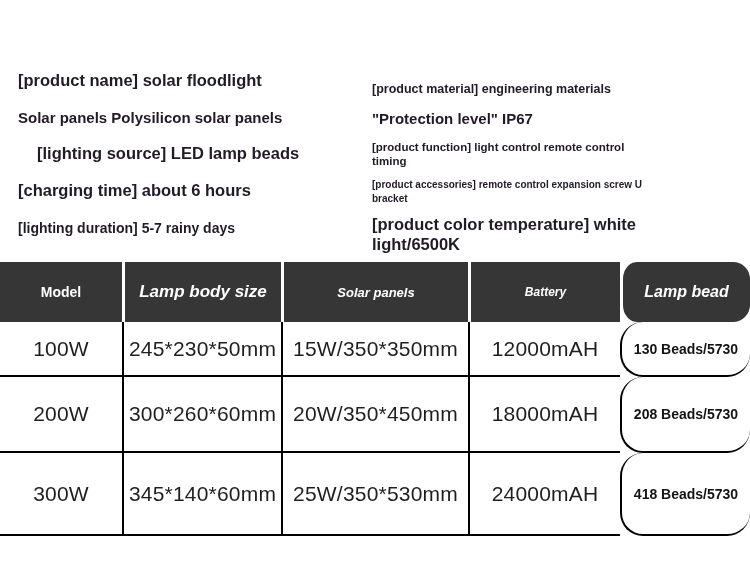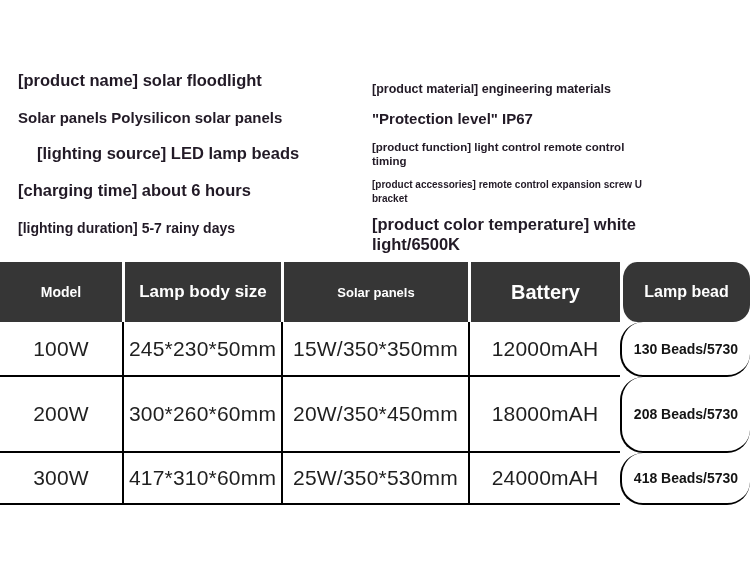--- a/index.html
+++ b/index.html
@@ -39,30 +39,30 @@
     grid-template-columns: 122px 159px 187px 152px 130px;
   }
   .thead { height: 60px; background: #ffffff; }
   .th {
     background: #363636;
     color: #ffffff;
     font-weight: 700;
     display: flex; align-items: center; justify-content: center;
     box-sizing: border-box;
   }
-  .th + .th { border-left: 3px solid #ffffff; }
+  .th + .th { border-left: 3px solid #ffffff; font-style: italic; }
   .th.h1 { font-size: 14px; }
   .th.h2 { font-size: 17px; }
   .th.h3 { font-size: 13px; }
-  .th.h4 { font-size: 20px; }
+  .th.h4 { font-size: 12px; }
   .th.h5 { font-size: 16px; border-radius: 17px; }
 
   .trow.r1 .td { height: 55px; }
   .trow.r2 .td { height: 76px; }
-  .trow.r3 .td { height: 52px; }
+  .trow.r3 .td { height: 83px; }
   .td {
     box-sizing: border-box;
     border-bottom: 2px solid #000000;
     display: flex; align-items: center; justify-content: center;
     font-size: 21px;
     font-weight: 400;
     color: #1f1f1f;
     white-space: nowrap;
     letter-spacing: 0.2px;
   }
@@ -129,20 +129,20 @@
     <div class="trow r2">
       <div class="td c1">200W</div>
       <div class="td c2">300*260*60mm</div>
       <div class="td c3">20W/350*450mm</div>
       <div class="td c4">18000mAH</div>
       <div class="td c5">208 Beads/5730</div>
     </div>
 
     <div class="trow r3">
       <div class="td c1">300W</div>
-      <div class="td c2">417*310*60mm</div>
+      <div class="td c2">345*140*60mm</div>
       <div class="td c3">25W/350*530mm</div>
       <div class="td c4">24000mAH</div>
       <div class="td c5">418 Beads/5730</div>
     </div>
   </div>
 
 </div>
 
 </body></html>

